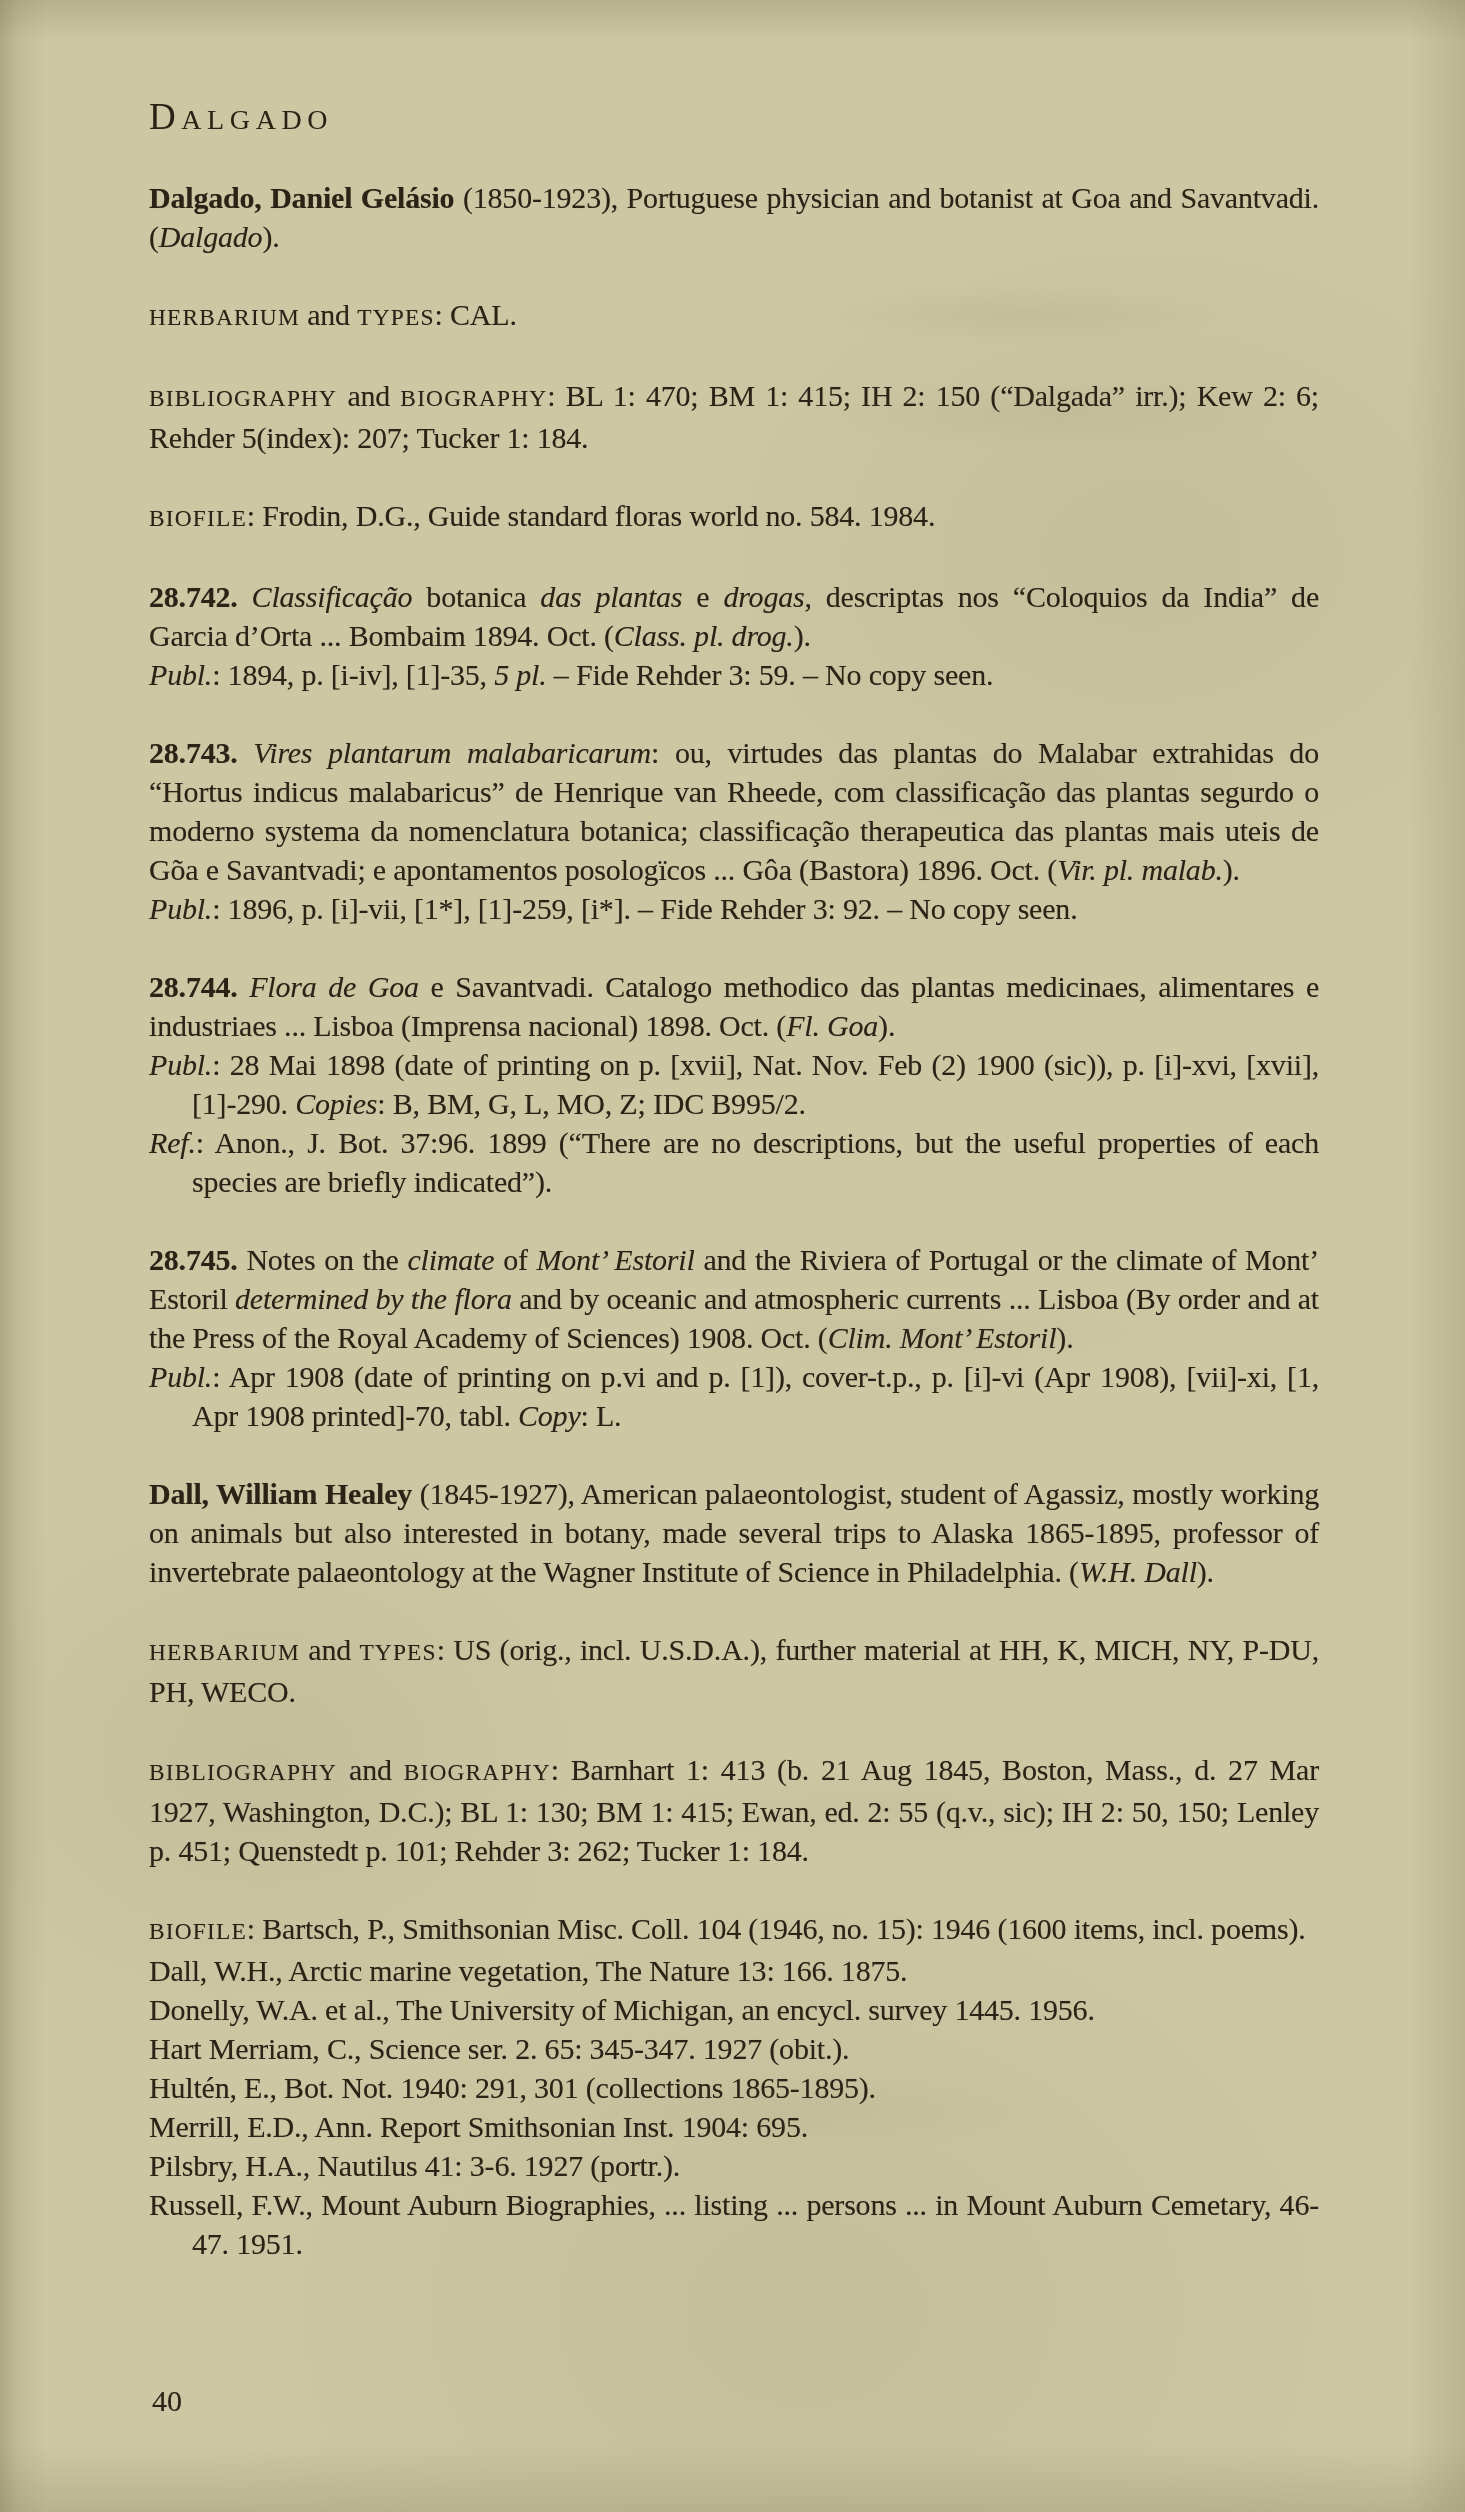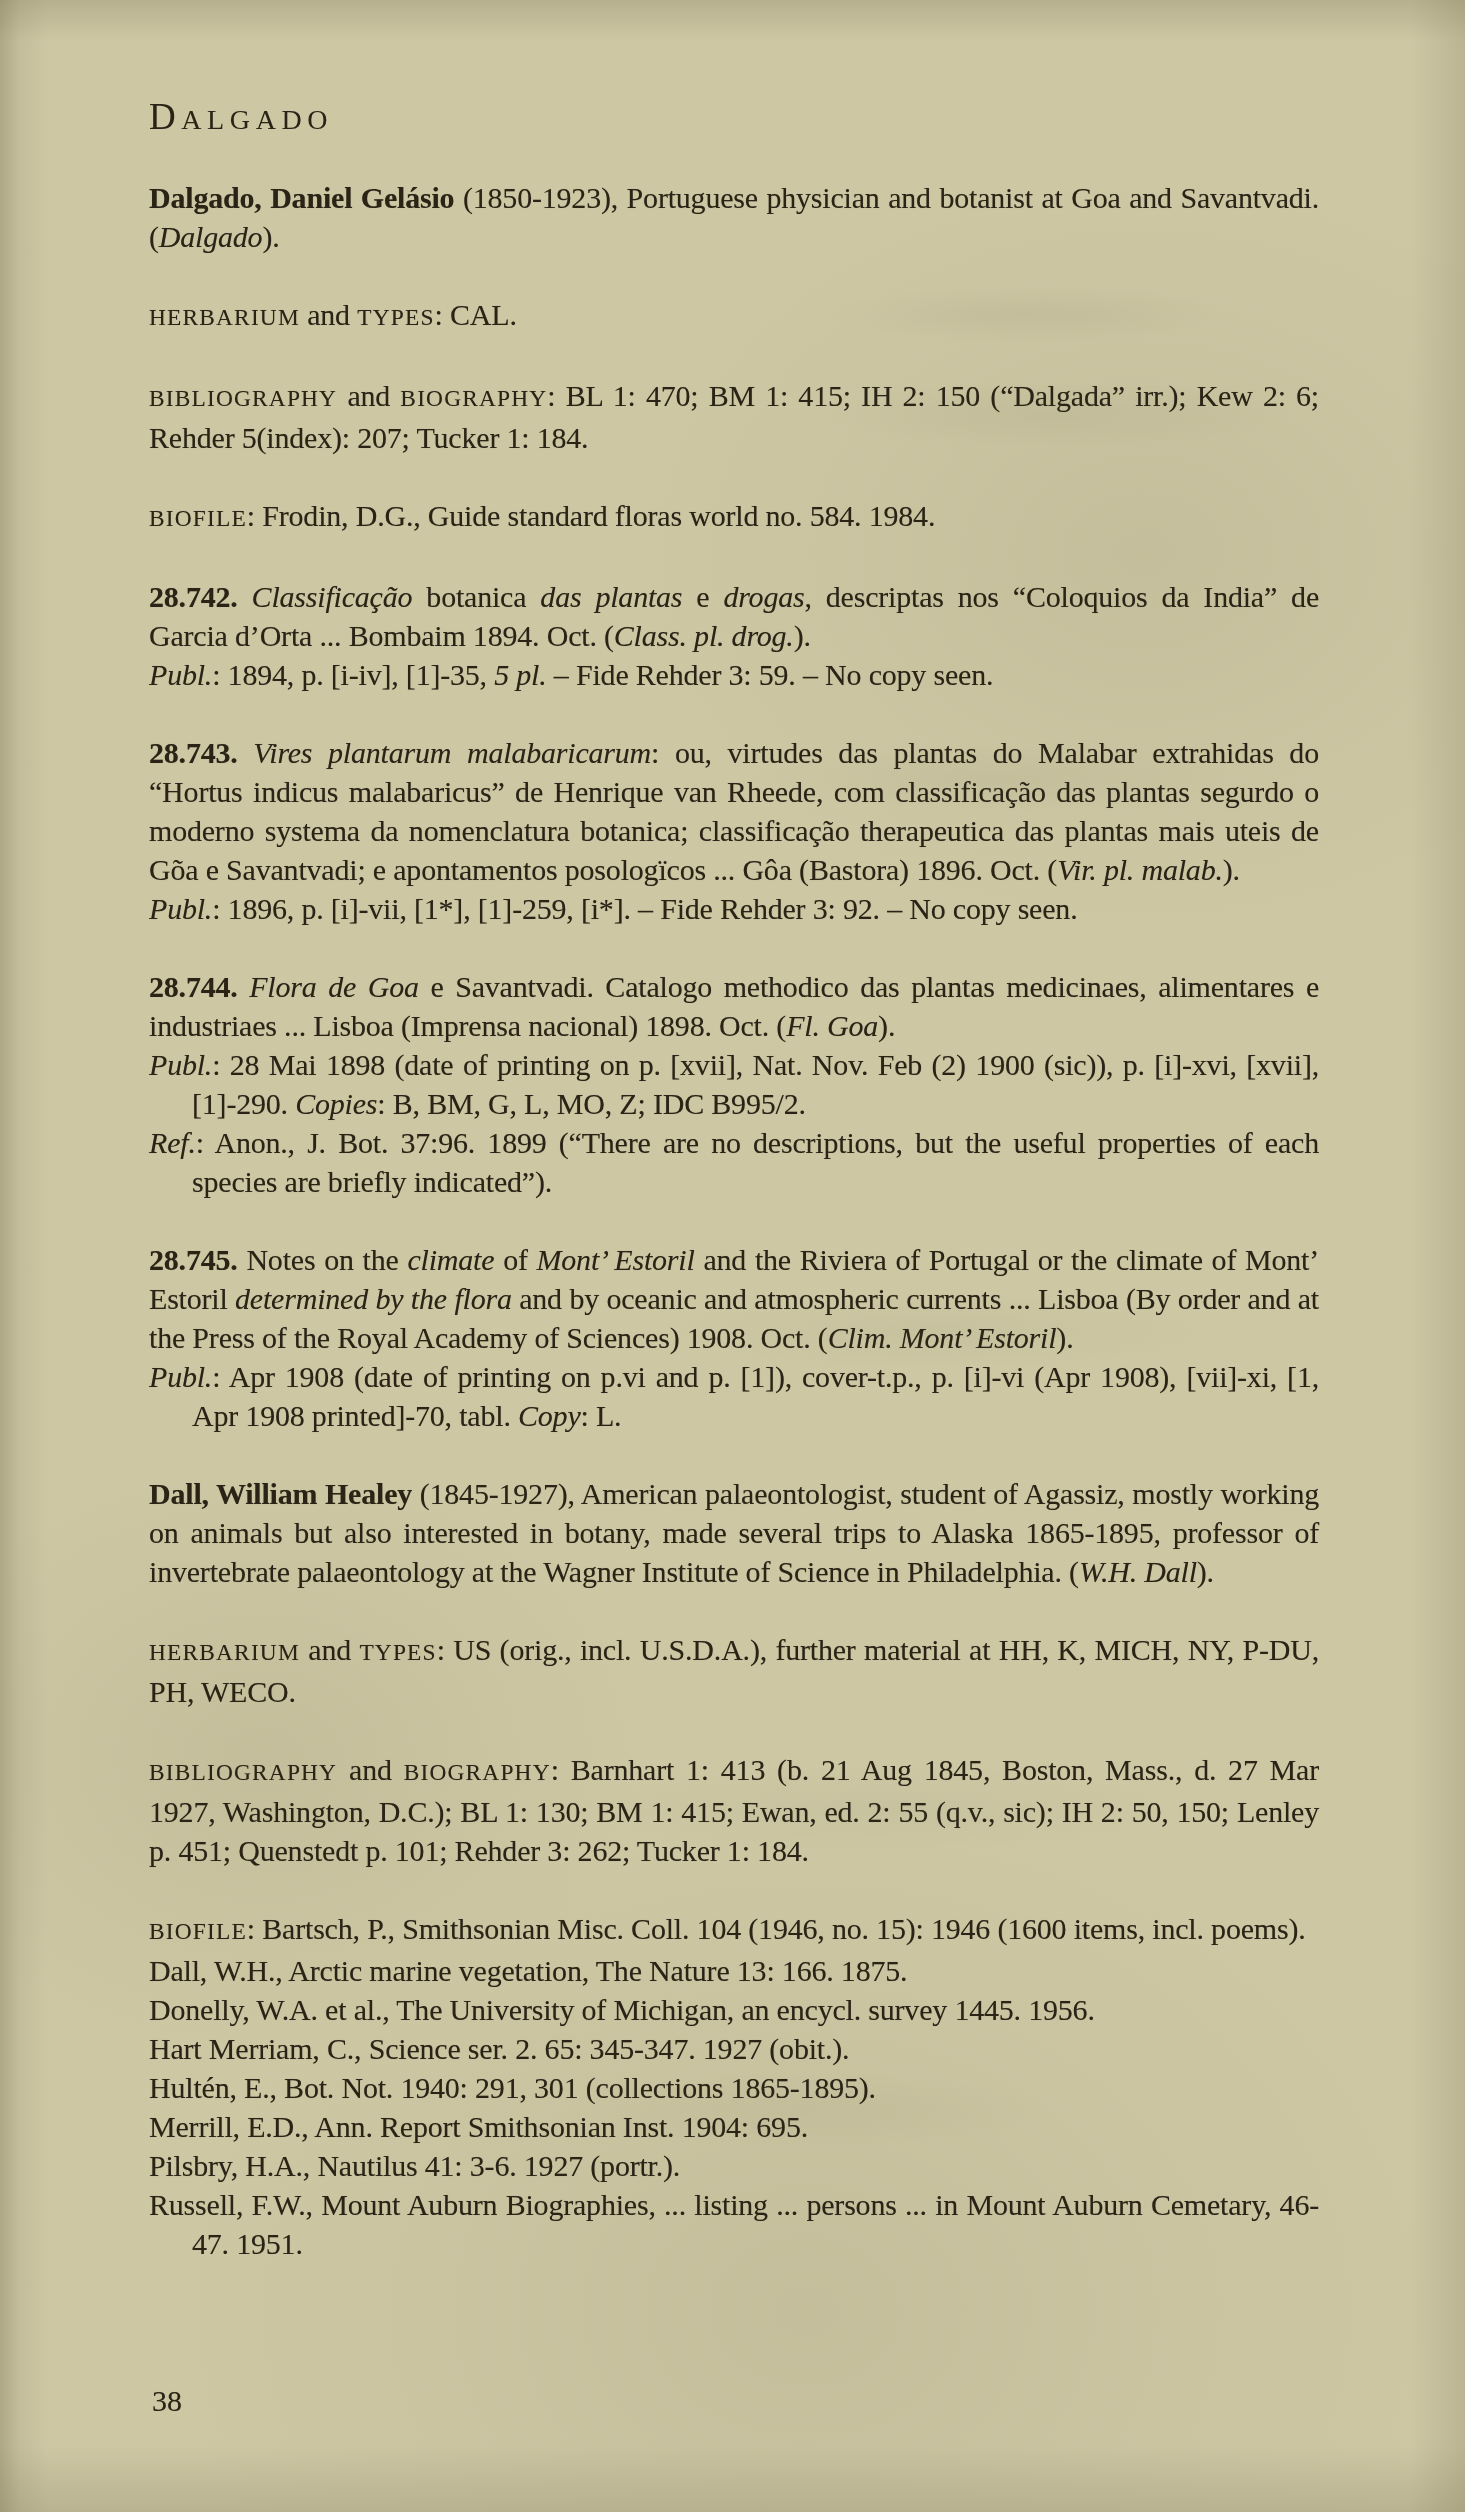--- a/index.html
+++ b/index.html
@@ -114,15 +114,15 @@
     <p class="para tight hang"><span>Dall, W.H., Arctic marine vegetation, The Nature 13: 166. 1875.</span></p>
     <p class="para tight hang"><span>Donelly, W.A. et al., The University of Michigan, an encycl. survey 1445. 1956.</span></p>
     <p class="para tight hang"><span>Hart Merriam, C., Science ser. 2. 65: 345-347. 1927 (obit.).</span></p>
     <p class="para tight hang"><span>Hultén, E., Bot. Not. 1940: 291, 301 (collections 1865-1895).</span></p>
     <p class="para tight hang"><span>Merrill, E.D., Ann. Report Smithsonian Inst. 1904: 695.</span></p>
     <p class="para tight hang"><span>Pilsbry, H.A., Nautilus 41: 3-6. 1927 (portr.).</span></p>
     <p class="para tight hang"><span>Russell, F.W., Mount Auburn Biographies, ... listing ... persons ... in Mount Auburn Cemetary, 46-47. 1951.</span></p>
 
   </div>
 
-  <div class="page-number">38</div>
+  <div class="page-number">40</div>
 </div>
 
 
 </body></html>

